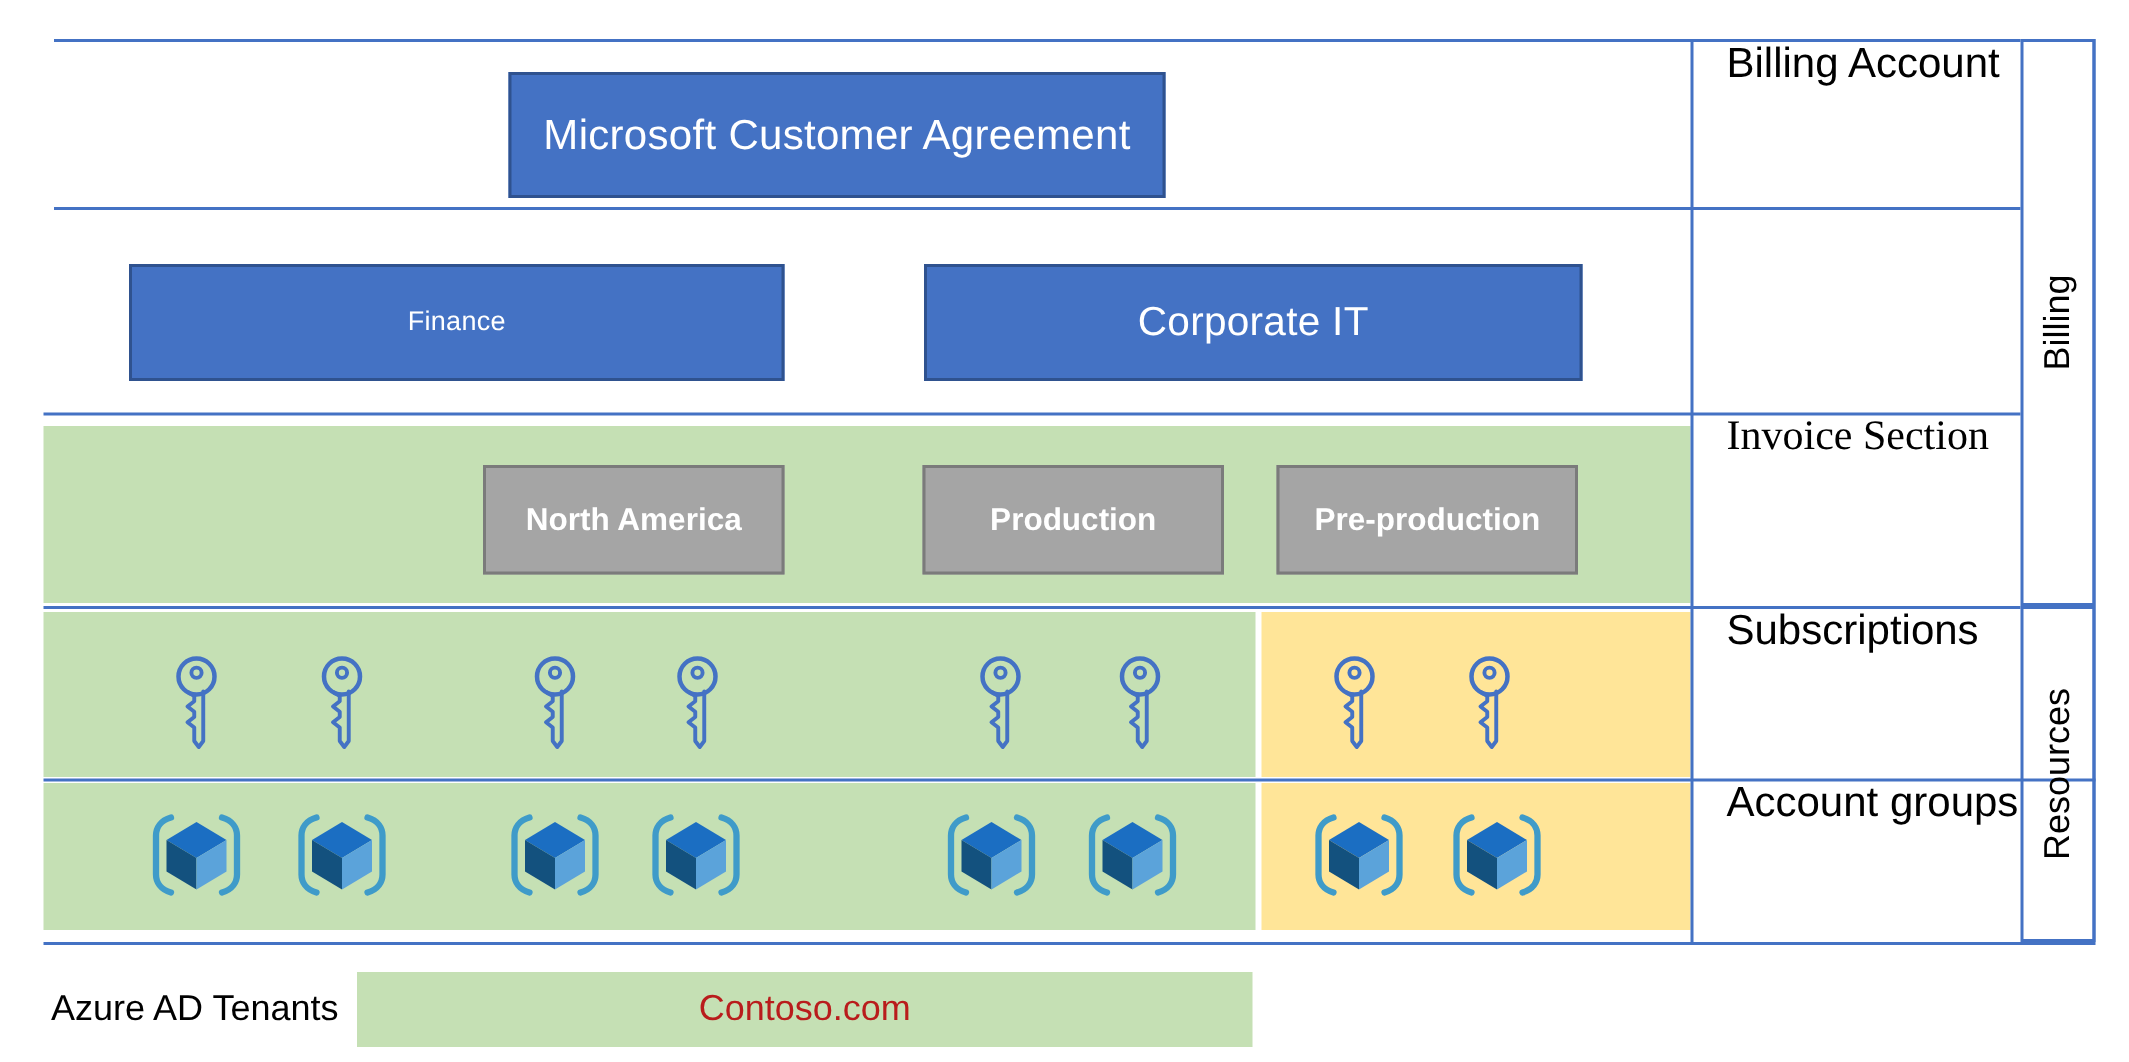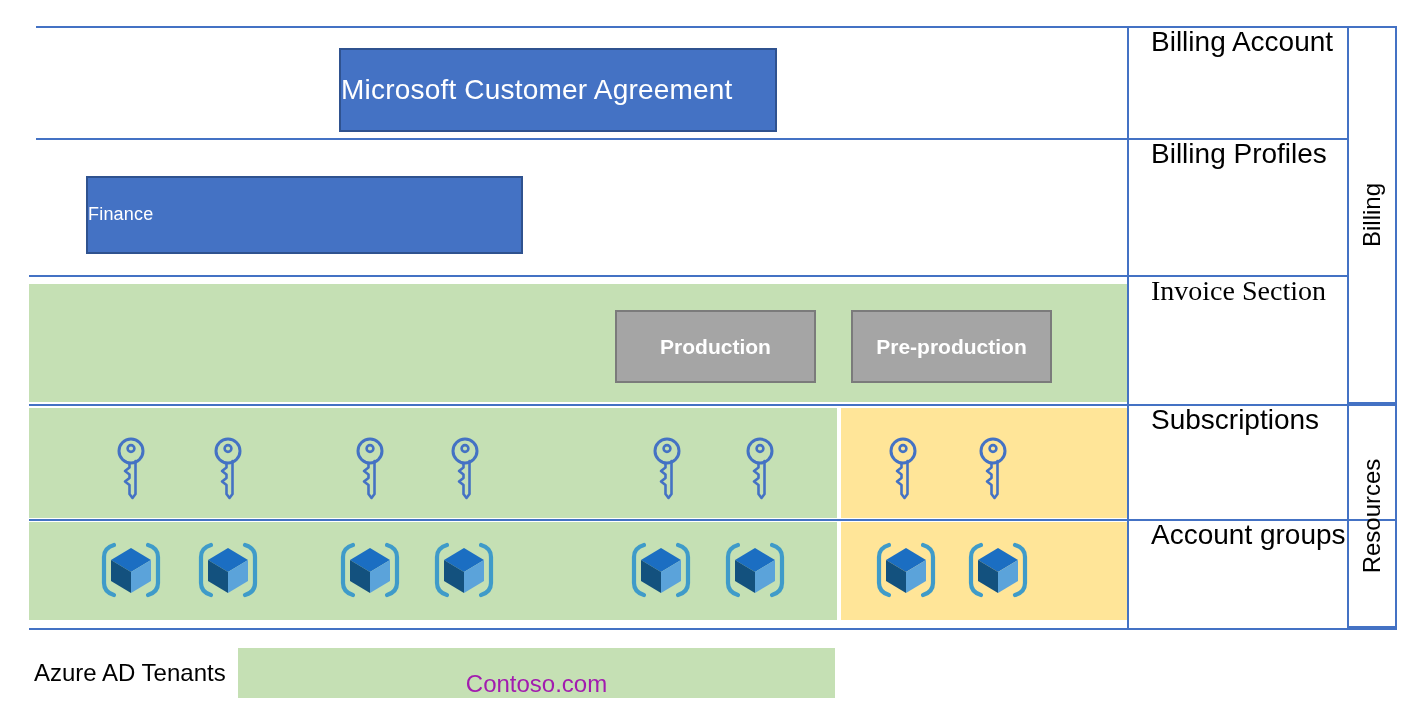--- a/index.html
+++ b/index.html
@@ -22,21 +22,21 @@
   .band{position:absolute;}
   .band-green{background:#C5E0B4;}
   .band-yellow{background:#FFE598;}
 
   
   .bluebox{
     position:absolute;box-sizing:border-box;
     background:#4472C4;
     border:2px solid #2F528F;
     color:#ffffff;
-    display:flex;align-items:center;justify-content:flex-start;
+    display:flex;align-items:center;justify-content:center;
     text-align:center;
     font-weight:400;
     letter-spacing:.2px;
     line-height:1.1;
   }
 
   
   .greybox{
     position:absolute;box-sizing:border-box;
     background:#A5A5A5;
@@ -76,22 +76,22 @@
   .vrule{position:absolute;width:0;border-left:2px solid #4472C4;}
 
   
   .tenant-label{
     position:absolute;
     font-size:24px;color:#000;white-space:nowrap;
     display:flex;align-items:center;
   }
   .tenant-chip{
     position:absolute;box-sizing:border-box;
-    display:flex;align-items:flex-end;justify-content:center;
-    font-size:24px;color:#a21caf;
+    display:flex;align-items:center;justify-content:center;
+    font-size:24px;color:#b91c1c;
     white-space:nowrap;
   }
 
   
   .icon{position:absolute;}
   .icon svg{display:block;}
 </style>
 </head>
 <body>
 
@@ -118,24 +118,27 @@
   <div class="bluebox" style="left:339px;top:48px;width:438px;height:84px;font-size:28px;">
     <span>Microsoft Customer Agreement</span>
   </div>
   <div class="rowlabel" style="left:1127px;top:26px;width:268px;height:112px;">
     <span>Billing Account</span>
   </div>
 
   <div class="bluebox" style="left:86px;top:176px;width:437px;height:78px;font-size:18px;">
     <span>Finance</span>
   </div>
-  <div class="rowlabel" style="left:1127px;top:138px;width:268px;height:137px;">
-    <span>Billing Profiles</span>
-  </div>
-
+  <div class="bluebox" style="left:616px;top:176px;width:439px;height:78px;font-size:27px;">
+    <span>Corporate IT</span>
+  </div>
+
+  <div class="greybox" style="left:322px;top:310px;width:201px;height:73px;">
+    <span>North America</span>
+  </div>
   <div class="greybox" style="left:615px;top:310px;width:201px;height:73px;">
     <span>Production</span>
   </div>
   <div class="greybox" style="left:851px;top:310px;width:201px;height:73px;">
     <span>Pre-production</span>
   </div>
   <div class="rowlabel" style="left:1127px;top:275px;width:268px;height:129px;font-family:Liberation Serif, serif;">
     <span>Invoice Section</span>
   </div>
 

